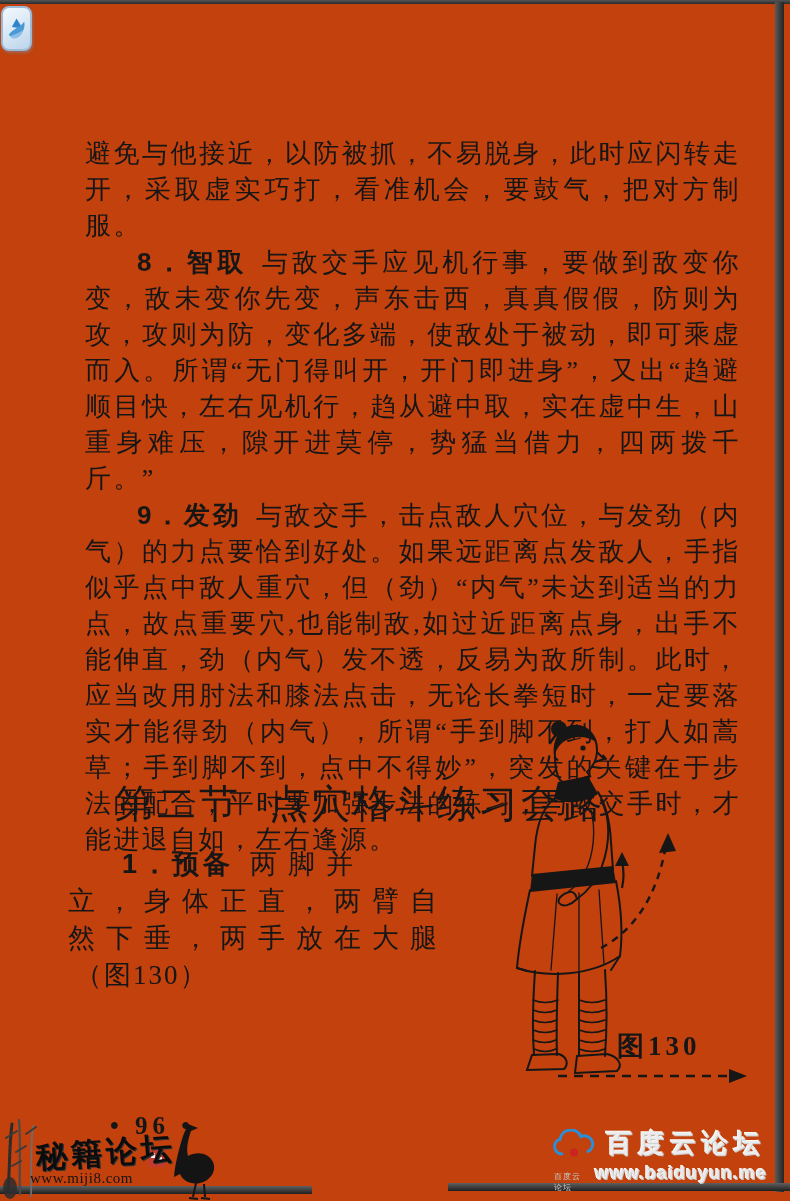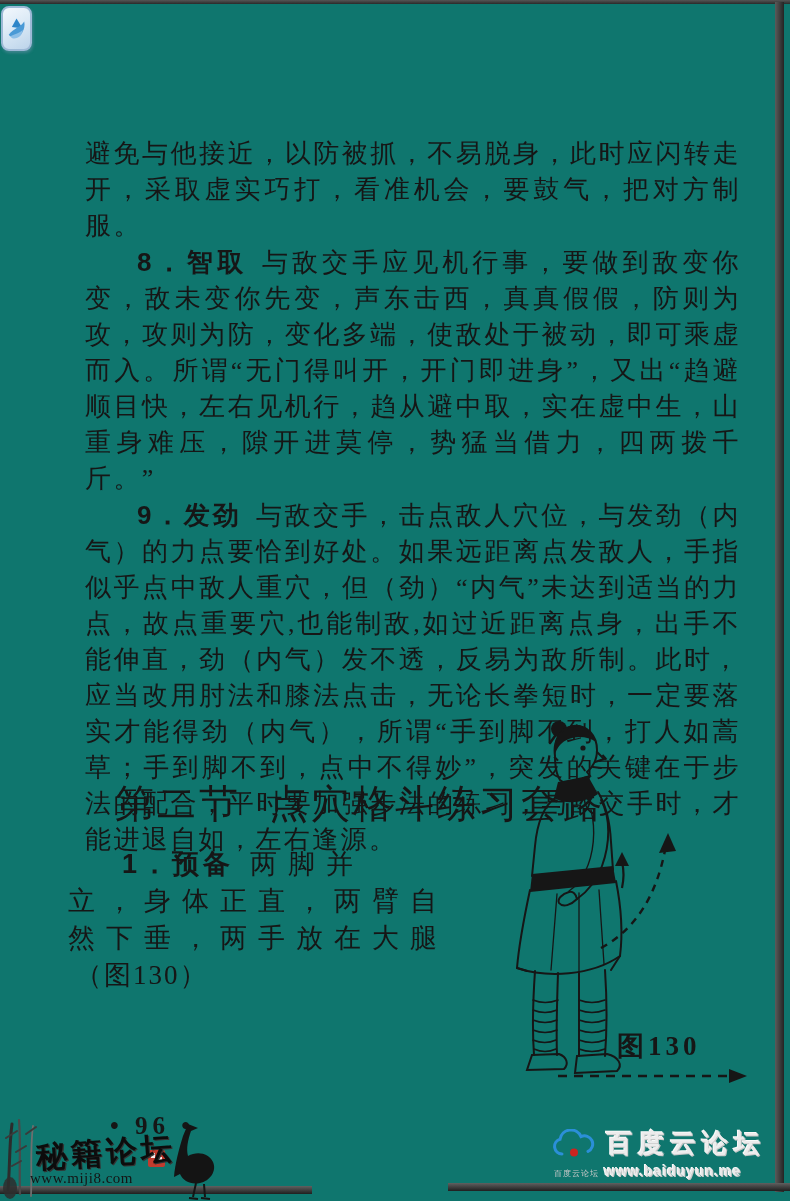--- a/index.html
+++ b/index.html
@@ -1,16 +1,16 @@
 <!DOCTYPE html>
 <html><head>
 <meta charset="utf-8">
 <style>
   html,body{margin:0;padding:0;background:#dcdcdc;}
-  .page{position:relative;width:790px;height:1201px;background:#0f766e;overflow:hidden;
+  .page{position:relative;width:790px;height:1201px;background:#c2410c;overflow:hidden;
         font-family:"Liberation Serif","DejaVu Serif",serif;color:#161616;}
 
   
   .frame-top{position:absolute;left:0;top:0;width:790px;height:4px;
              background:linear-gradient(#555,#2a2a2a);}
   .frame-right{position:absolute;left:775px;top:2px;width:9px;height:1190px;
                background:linear-gradient(to right,#5a5a5a,#242424);}
   .frame-bottom-left{position:absolute;left:0;top:1186px;width:312px;height:8px;
                      background:linear-gradient(#606060,#1f1f1f);}
   .frame-bottom-right{position:absolute;left:448px;top:1183px;width:342px;height:8px;
@@ -63,21 +63,21 @@
 
   
   .wm-right{position:absolute;left:552px;top:1126px;width:215px;}
   .wm-right .row1{display:flex;align-items:center;gap:8px;}
   .wm-right-title{font-family:"Liberation Sans","DejaVu Sans",sans-serif;
                   font-size:26px;letter-spacing:6px;color:#ececec;font-weight:bold;
                   text-shadow:1px 1px 0 #c6c6c6,-1px -1px 0 #fafafa;white-space:nowrap;}
   .wm-right .row2{display:flex;align-items:baseline;gap:5px;margin-top:2px;margin-left:2px;}
   .wm-right-prefix{font-size:8px;color:#c9c9c9;letter-spacing:1px;}
   .wm-right-url{font-family:"Liberation Sans","DejaVu Sans",sans-serif;
-                font-size:14px;letter-spacing:1px;color:#e9e9e9;font-weight:bold;
+                font-size:18px;letter-spacing:1px;color:#e9e9e9;font-weight:bold;
                 text-shadow:1px 1px 0 #c6c6c6,-1px -1px 0 #fafafa;white-space:nowrap;}
 
   svg{display:block;}
 </style>
 </head>
 <body>
 
 <div class="page">
 
   <div class="frame-top"></div>

